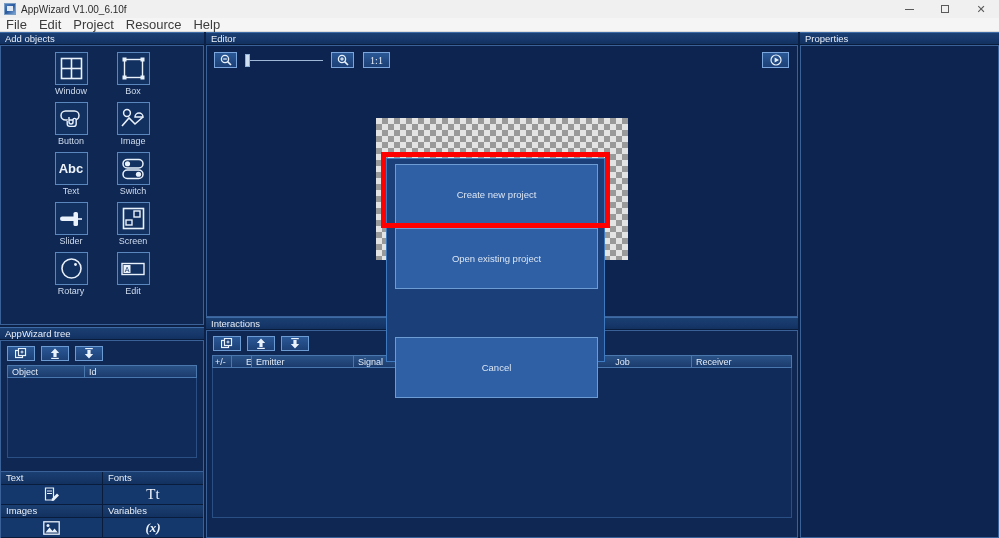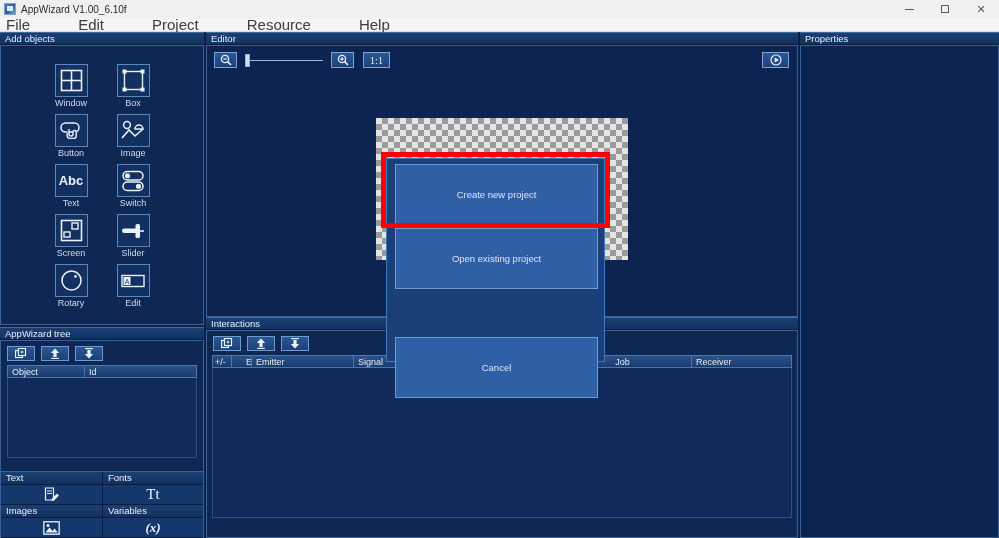--- a/index.html
+++ b/index.html
@@ -49,22 +49,22 @@
   .wc .cls { display:block; font-size: 11px; color:#5a5a5a; }
 
   
   .menubar {
     position: absolute; left: 0; top: 18px; width: 999px; height: 14px;
     background: #f5f5f5;
     display: flex; align-items: center;
     border-bottom: 1px solid #dcdcdc;
   }
   .menu-item {
-    font-size: 15px; color: #3c3c3c;
-    padding: 0 24px; line-height: 13px; white-space: nowrap; cursor: default;
+    font-size: 13px; color: #3c3c3c;
+    padding: 0 6px; line-height: 13px; white-space: nowrap; cursor: default;
   }
   .menu-item:first-child { padding-left: 6px; }
 
   
   .panel { position: absolute; background: #0d2147; }
   .panel-title {
     height: 13px;
     background: linear-gradient(to bottom,#1b3f72 0%,#16376a 60%,#123160 100%);
     border-top: 1px solid #3d6ba5;
     border-bottom: 1px solid #0a1c3c;
@@ -75,21 +75,21 @@
     position: absolute; left:0; right:0; top:13px; bottom:0;
     background: #0e2450;
     border: 1px solid #2f5party;
   }
 
   
   #add-objects { left: 0; top: 32px; width: 204px; height: 293px; }
   #add-objects .panel-body {
     border: 1px solid #3a6298;
     background: #0f2753;
-    padding-top: 12px;
+    padding-top: 0;
   }
   .obj-grid {
     display: grid;
     grid-template-columns: 50px 50px;
     column-gap: 12px; row-gap: 2px;
     justify-content: center;
     margin-top: 6px;
   }
   .obj-cell {
     display: flex; flex-direction: column; align-items: center;
@@ -368,38 +368,38 @@
               <circle cx="6.5" cy="5.75" r="2.6" fill="#e9f1fa"></circle>
               <rect x="2" y="12" width="20" height="8.5" rx="4.25" fill="none" stroke="#e9f1fa" stroke-width="1.5"></rect>
               <circle cx="17.5" cy="16.25" r="2.6" fill="#e9f1fa"></circle>
             </svg>
           </div>
           <div class="obj-label">Switch</div>
         </div>
 
         <div class="obj-cell">
           <div class="obj-icon">
+            <svg width="24" height="20" viewBox="0 0 24 20">
+              <rect x="1" y="7.5" width="18" height="4.5" rx="2.2" fill="#e9f1fa"></rect>
+              <rect x="14.5" y="3" width="4.5" height="14" rx="1.6" fill="#e9f1fa"></rect>
+              <line x1="19" y1="10" x2="23" y2="10" stroke="#e9f1fa" stroke-width="1.6"></line>
+            </svg>
+          </div>
+          <div class="obj-label">Slider</div>
+        </div>
+
+        <div class="obj-cell">
+          <div class="obj-icon">
             <svg width="23" height="23" viewBox="0 0 23 23">
               <rect x="1.5" y="1.5" width="20" height="20" fill="none" stroke="#e9f1fa" stroke-width="1.6"></rect>
               <rect x="12" y="4" width="6" height="6" fill="none" stroke="#e9f1fa" stroke-width="1.4"></rect>
               <rect x="4" y="13" width="6" height="5" fill="none" stroke="#e9f1fa" stroke-width="1.4"></rect>
             </svg>
           </div>
           <div class="obj-label">Screen</div>
-        </div>
-
-        <div class="obj-cell">
-          <div class="obj-icon">
-            <svg width="24" height="20" viewBox="0 0 24 20">
-              <rect x="1" y="7.5" width="18" height="4.5" rx="2.2" fill="#e9f1fa"></rect>
-              <rect x="14.5" y="3" width="4.5" height="14" rx="1.6" fill="#e9f1fa"></rect>
-              <line x1="19" y1="10" x2="23" y2="10" stroke="#e9f1fa" stroke-width="1.6"></line>
-            </svg>
-          </div>
-          <div class="obj-label">Slider</div>
         </div>
 
         <div class="obj-cell">
           <div class="obj-icon">
             <svg width="23" height="23" viewBox="0 0 23 23">
               <circle cx="11.5" cy="11.5" r="9.5" fill="none" stroke="#e9f1fa" stroke-width="1.6"></circle>
               <circle cx="15.5" cy="7.5" r="1.4" fill="#e9f1fa"></circle>
             </svg>
           </div>
           <div class="obj-label">Rotary</div>

